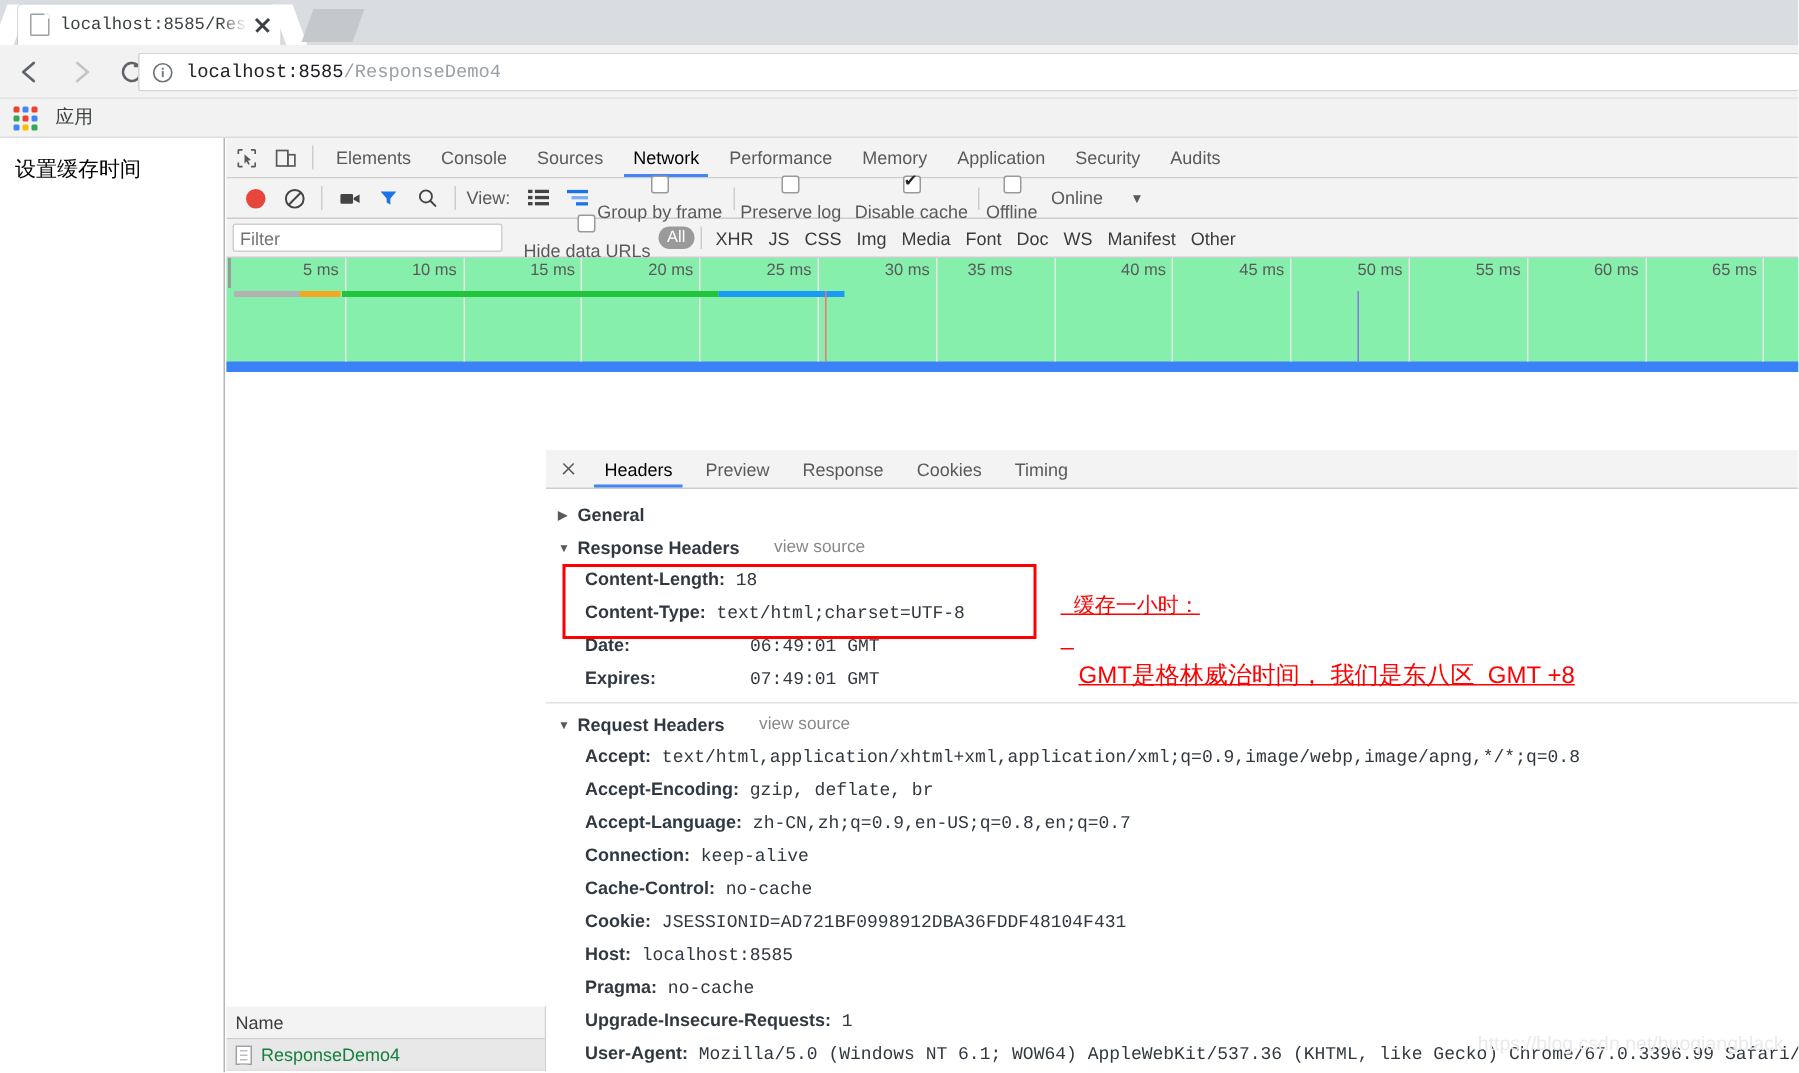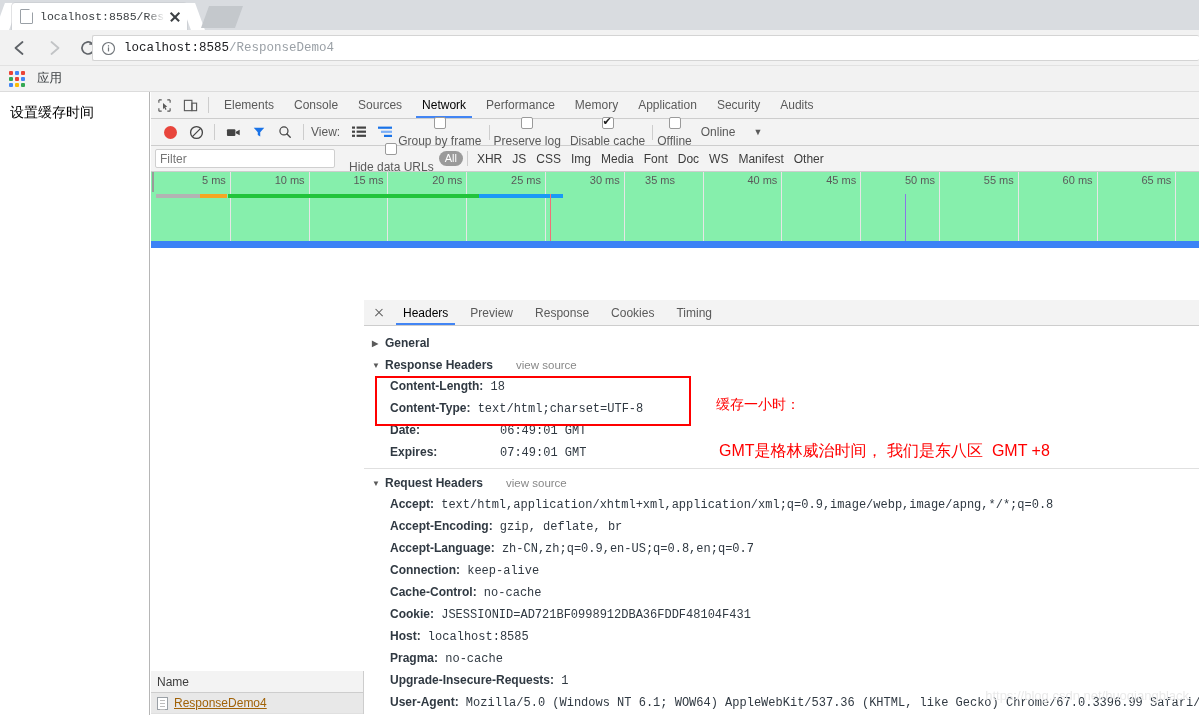--- a/index.html
+++ b/index.html
@@ -187,21 +187,21 @@
     padding-left: 6px; gap: 6px; border-bottom: 1px solid #e0e0e0;
   }
   .doc-icon {
     width: 11px; height: 13px; border: 1px solid #9aa0a6; background: #fff;
     position: relative; flex: 0 0 auto;
   }
   .doc-icon:before {
     content:""; position:absolute; left:2px; top:2px; right:2px; height:1px;
     background:#bdbdbd; box-shadow: 0 3px 0 #bdbdbd, 0 6px 0 #bdbdbd, 0 9px 0 #bdbdbd;
   }
-  .name-text { font-size: 12px; color: #a16207; text-decoration: underline; }
+  .name-text { font-size: 12px; color: #15803d; }
 
   .dt-details { flex: 1; background: #fff; position: relative; overflow: hidden; }
   .details-tabbar {
     height: 26px; background: #f3f3f3; border-bottom: 1px solid #cdcdcd;
     display: flex; align-items: center; padding-left: 6px;
   }
   .dclose { width: 18px; height: 18px; position: relative; margin-right: 4px; }
   .dclose:before, .dclose:after {
     content:""; position:absolute; left: 4px; top: 8.5px; width: 10px; height: 1.3px;
     background: #5a5a5a;
@@ -232,21 +232,21 @@
     font-family: "Liberation Sans", sans-serif; font-weight: bold; color: #303942;
     font-size: 12px;
   }
   .hdr-row.spaced b { display: inline-block; width: 110px; }
   .hdr-sep { height: 1px; background: #e0e0e0; margin: 4px 0 3px; }
 
   .redbox {
     position: absolute; border: 2px solid #f00; pointer-events: none;
   }
   .annot {
-    position: absolute; color: #f00; white-space: pre; line-height: 1.45;
+    position: absolute; color: #f00; white-space: pre; line-height: 1.45; text-decoration: underline;
   }
   .annot .l1 { font-size: 14px; }
   .annot .l2 { font-size: 16px; padding-left: 12px; display:block; }
   .watermark {
     position: absolute; right: 10px; bottom: 12px; color: #eaeaea;
     font-size: 13px; white-space: nowrap;
   }
 </style>
 </head>
 <body>

